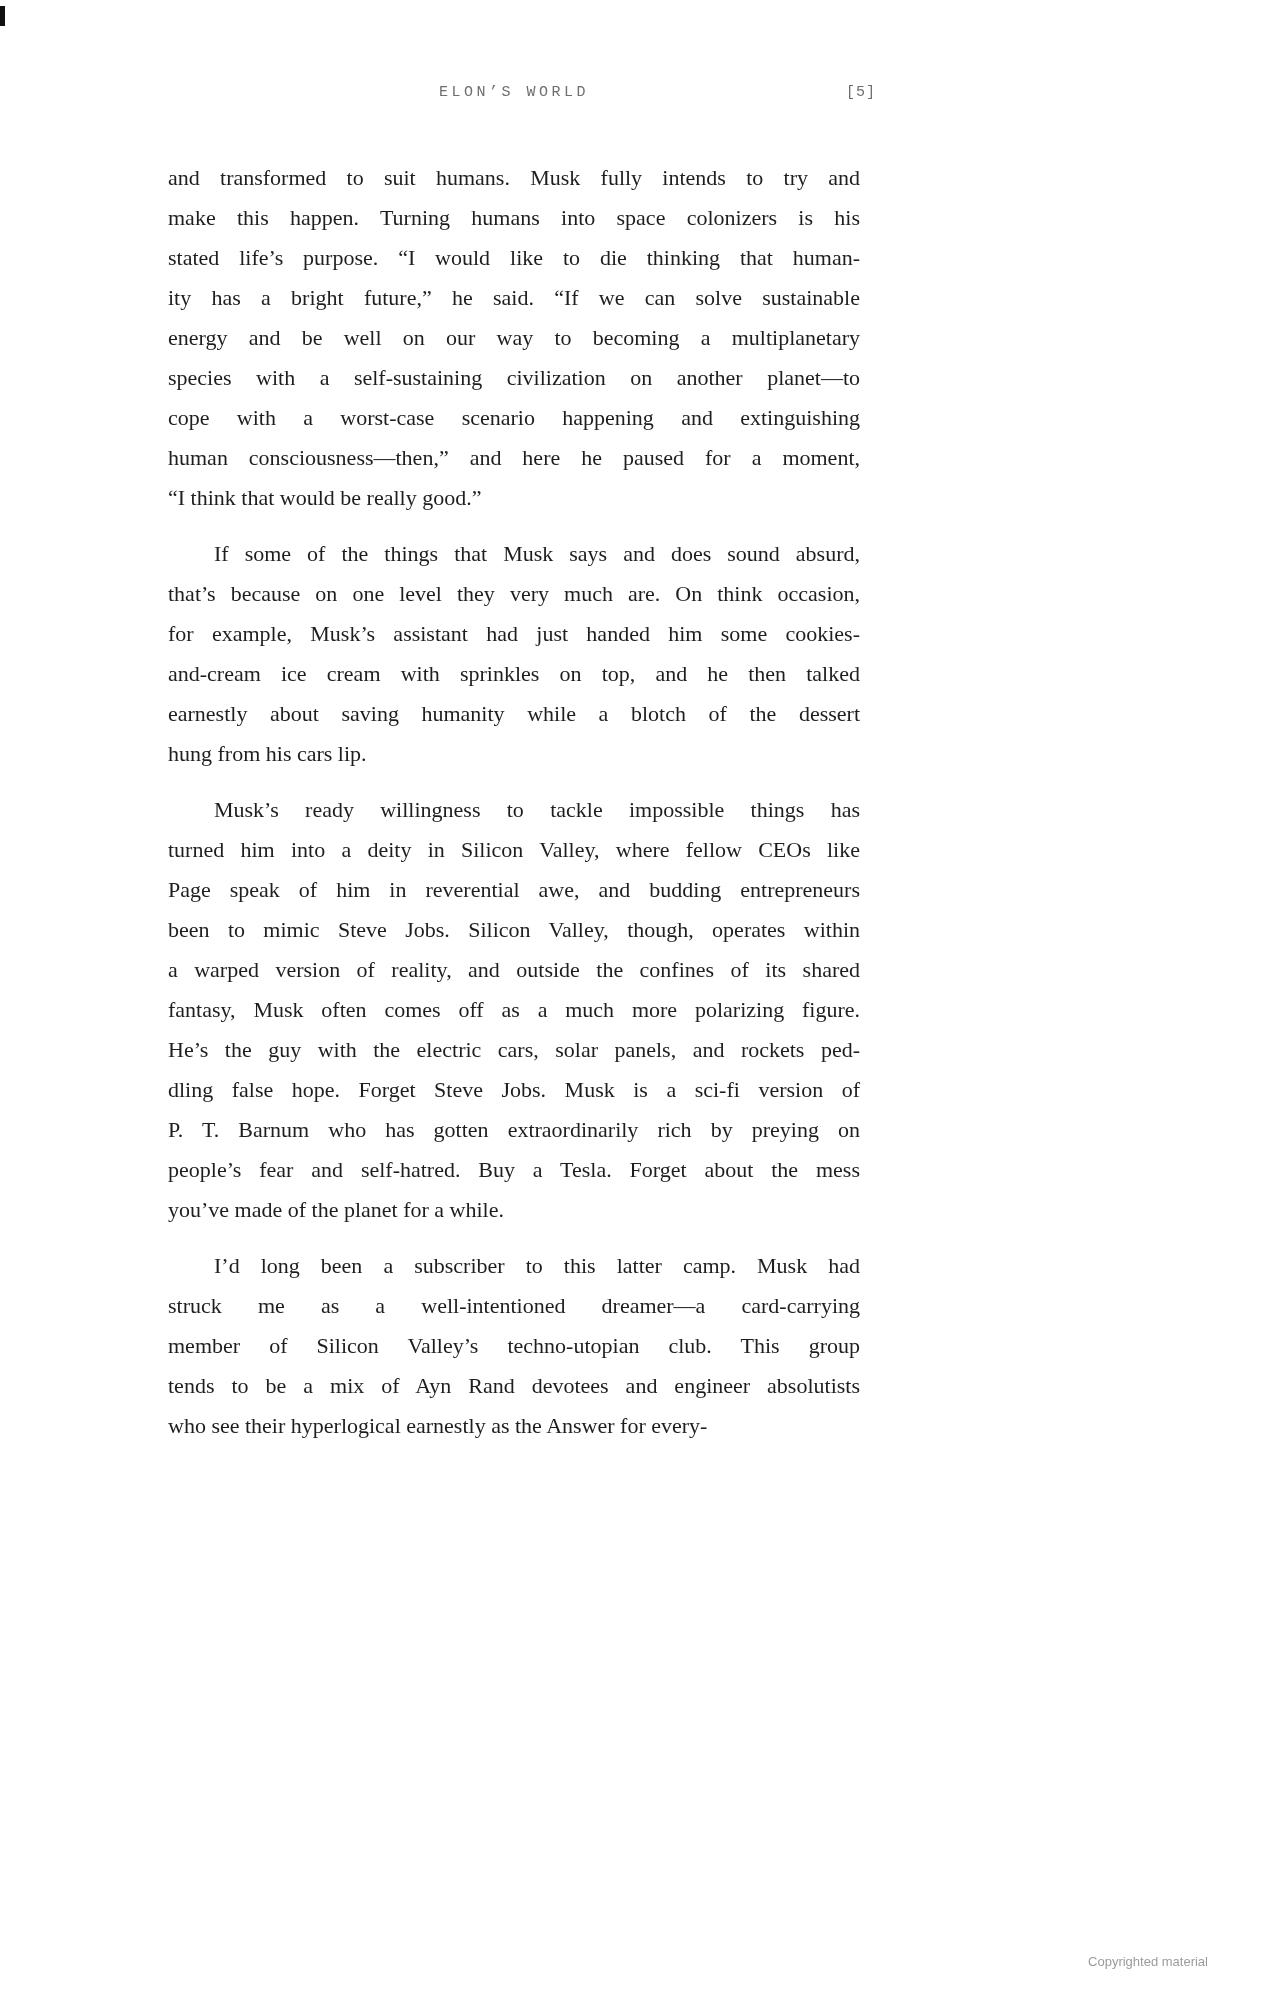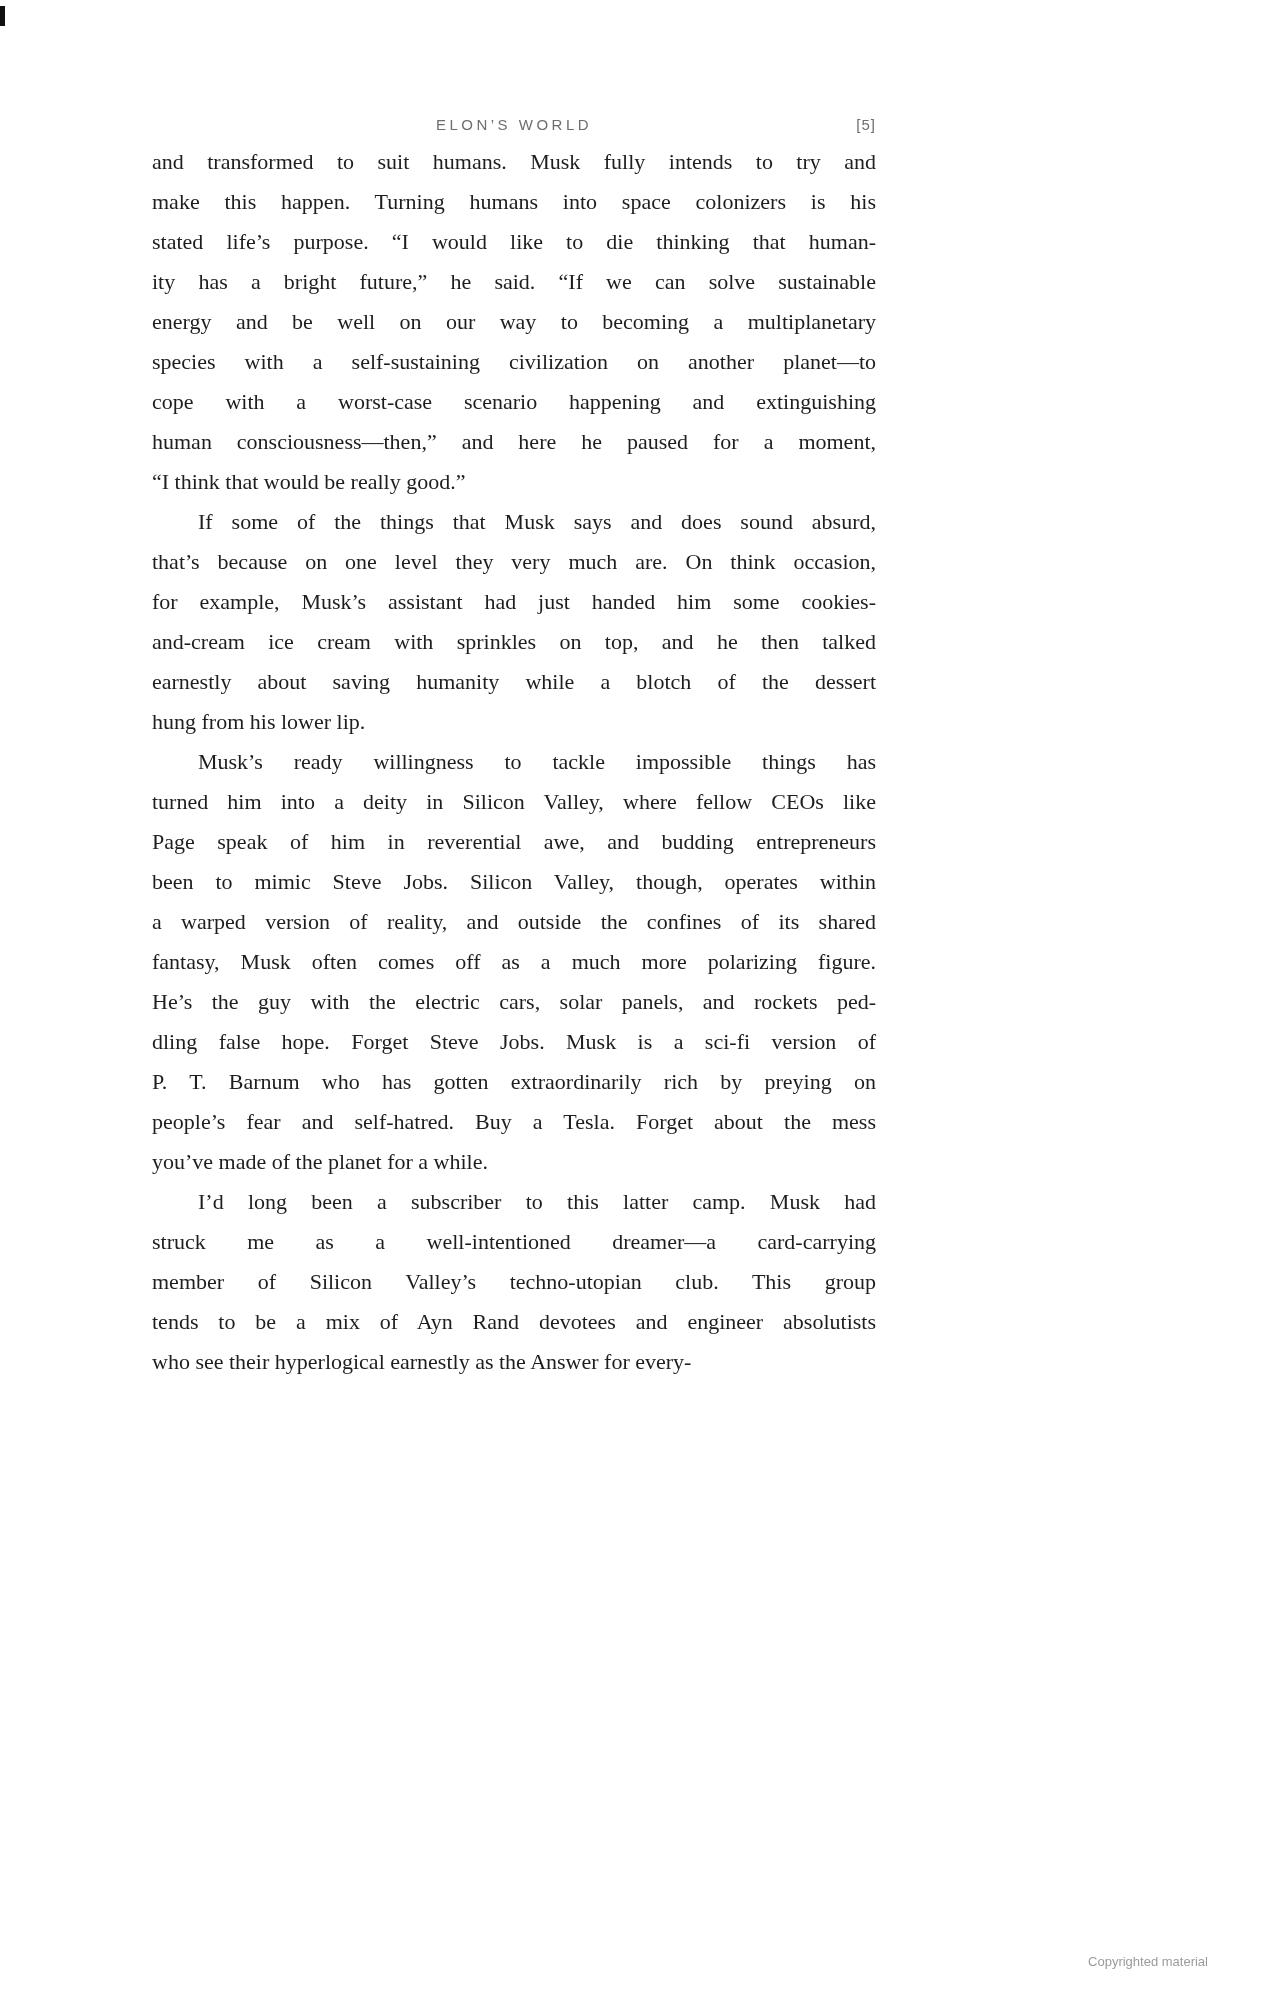--- a/index.html
+++ b/index.html
@@ -22,26 +22,25 @@
     width: 5px;
     height: 20px;
     background: #111;
   }
   .running-head {
     position: absolute;
     left: 152px;
     top: 84px;
     width: 724px;
     height: 22px;
-    font-family: Liberation Sans, sans-serif;
+    font-family: Liberation Mono, monospace;
     font-size: 15px;
     letter-spacing: 3.5px;
     color: #6e6e6e;
     font-weight: 500;
-    margin-top: 32px;
   }
   .running-title {
     position: absolute;
     left: 0;
     right: 0;
     text-align: center;
   }
   .page-number {
     position: absolute;
     right: 0;
@@ -51,21 +50,21 @@
   .text-block {
     position: absolute;
     left: 152px;
     top: 142px;
     width: 724px;
     font-size: 22px;
     line-height: 40px;
     color: #1e1e1e;
   }
   .paragraph {
-    margin: 0;
+    margin: 16px;
   }
   .line {
     text-align: justify;
     text-align-last: justify;
     white-space: normal;
   }
   .line.last {
     text-align-last: left;
   }
   .line.indent {
@@ -102,21 +101,21 @@
       <div class="line">cope with a worst-case scenario happening and extinguishing</div>
       <div class="line">human consciousness—then,” and here he paused for a moment,</div>
       <div class="line last">“I think that would be really good.”</div>
     </div>
     <div class="paragraph">
       <div class="line indent">If some of the things that Musk says and does sound absurd,</div>
       <div class="line">that’s because on one level they very much are. On think occasion,</div>
       <div class="line">for example, Musk’s assistant had just handed him some cookies-</div>
       <div class="line">and-cream ice cream with sprinkles on top, and he then talked</div>
       <div class="line">earnestly about saving humanity while a blotch of the dessert</div>
-      <div class="line last">hung from his lower lip.</div>
+      <div class="line last">hung from his cars lip.</div>
     </div>
     <div class="paragraph">
       <div class="line indent">Musk’s ready willingness to tackle impossible things has</div>
       <div class="line">turned him into a deity in Silicon Valley, where fellow CEOs like</div>
       <div class="line">Page speak of him in reverential awe, and budding entrepreneurs</div>
       <div class="line">been to mimic Steve Jobs. Silicon Valley, though, operates within</div>
       <div class="line">a warped version of reality, and outside the confines of its shared</div>
       <div class="line">fantasy, Musk often comes off as a much more polarizing figure.</div>
       <div class="line">He’s the guy with the electric cars, solar panels, and rockets ped-</div>
       <div class="line">dling false hope. Forget Steve Jobs. Musk is a sci-fi version of</div>

